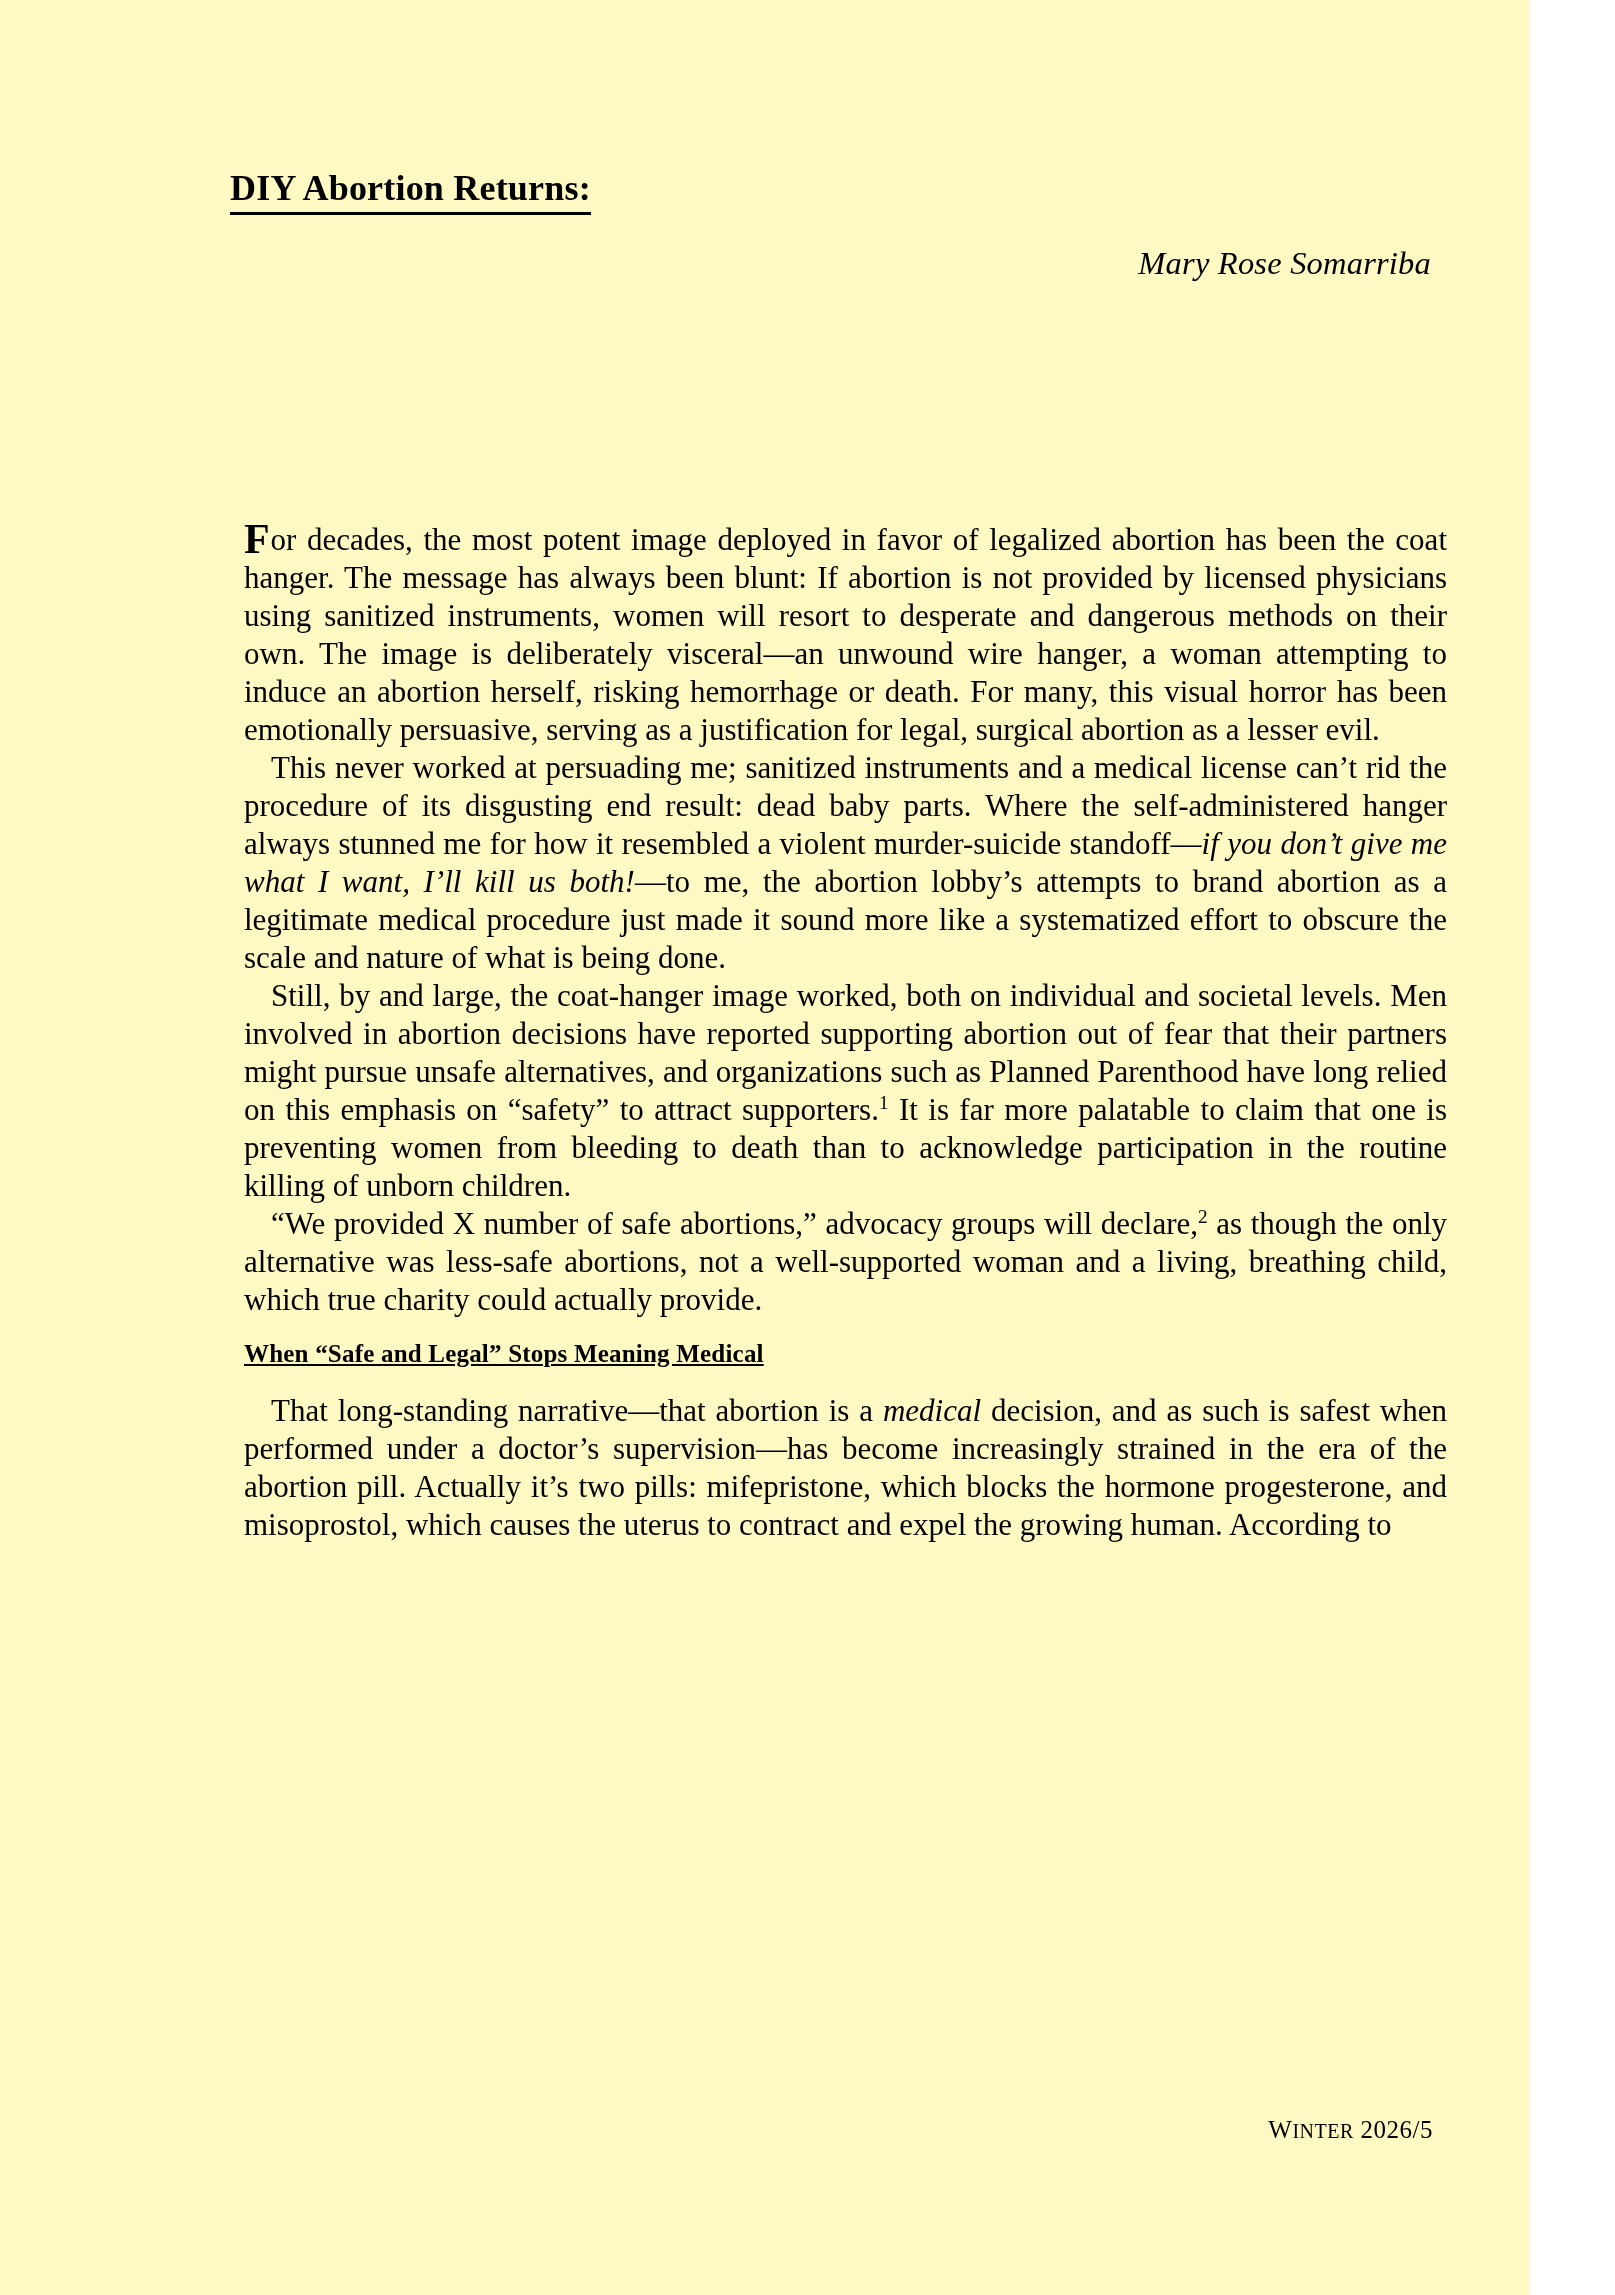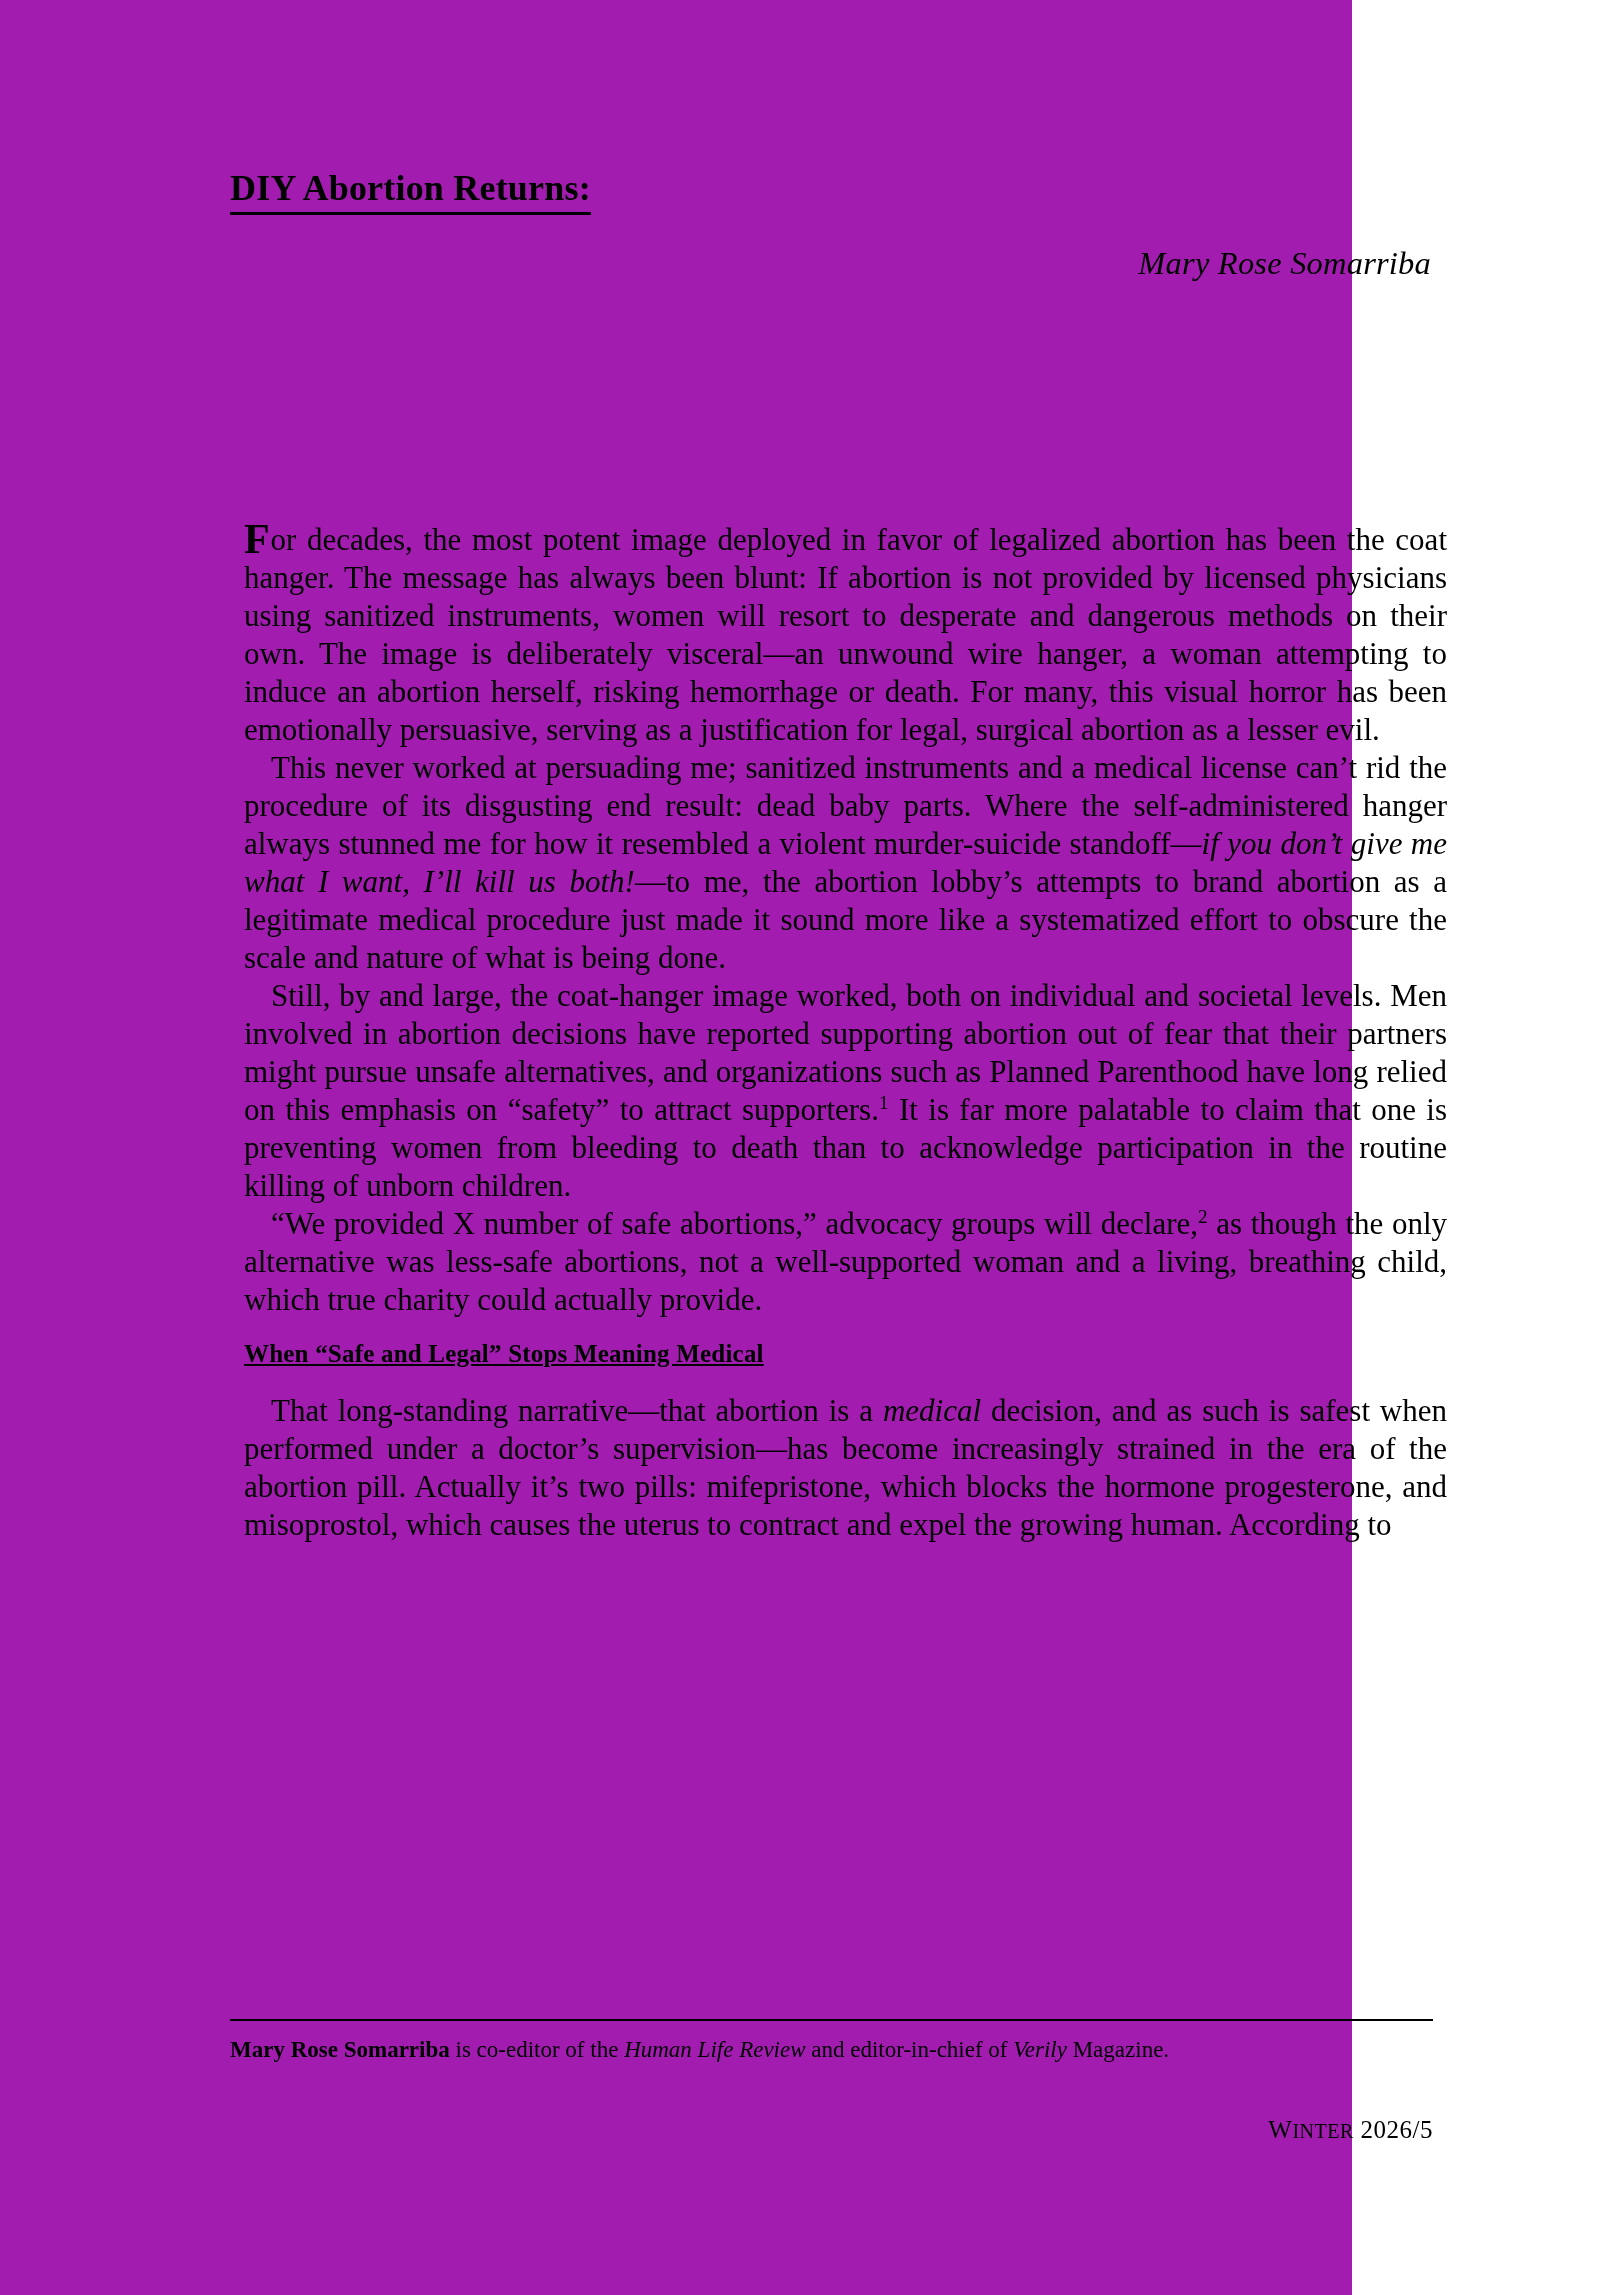--- a/index.html
+++ b/index.html
@@ -12,23 +12,24 @@
     height: 2295px;
     font-family: "Liberation Serif", "DejaVu Serif", serif;
     color: #000000;
     position: relative;
     overflow: hidden;
   }
 
   .page {
     position: absolute;
     left: 0; top: 0;
-    width: 1352px;
+    width: 1520px;
     height: 2295px;
-    background: #a21caf;
+    background: #fef9c3;
+    padding-left: 9px;
   }
 
   
   .title-block {
     position: absolute;
     left: 230px;
     top: 170px;
     width: 1201px;
   }
   .headline-kicker {
@@ -157,21 +158,17 @@
     <p class="body indented"><span>Still, by and large, the coat-hanger image worked, both on individual and societal levels. Men involved in abortion decisions have reported supporting abortion out of fear that their partners might pursue unsafe alternatives, and organizations such as Planned Parenthood have long relied on this emphasis on “safety” to attract supporters.</span><sup>1</sup><span> It is far more palatable to claim that one is preventing women from bleeding to death than to acknowledge participation in the routine killing of unborn children.</span></p>
 
     <p class="body indented"><span>“We provided X number of safe abortions,” advocacy groups will declare,</span><sup>2</sup><span> as though the only alternative was less-safe abortions, not a well-supported woman and a living, breathing child, which true charity could actually provide.</span></p>
 
     <h2 class="section-head">When “Safe and Legal” Stops Meaning Medical</h2>
 
     <p class="body indented"><span>That long-standing narrative—that abortion is a </span><em>medical</em><span> decision, and as such is safest when performed under a doctor’s supervision—has become increasingly strained in the era of the abortion pill. Actually it’s two pills: mifepristone, which blocks the hormone progesterone, and misoprostol, which causes the uterus to contract and expel the growing human. According to</span></p>
 
   </div>
 
-  <div class="footnote-area">
-    <hr class="footnote-rule">
-    <div class="author-note"><span class="name">Mary Rose Somarriba</span><span> is co-editor of the </span><em>Human Life Review</em><span> and editor-in-chief of </span><em>Verily</em><span> Magazine.</span></div>
-  </div>
 
   <div class="page-footer"><span class="smallcaps-lead">W</span><span class="smallcaps-rest">INTER</span><span> 2026/5</span></div>
 
 </div>
 
 
 </body></html>

